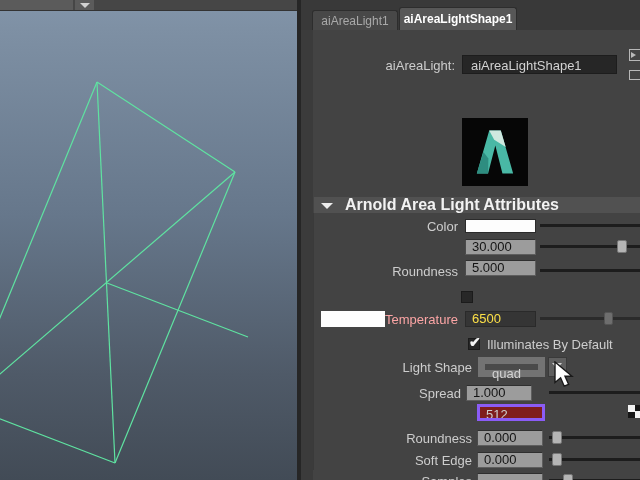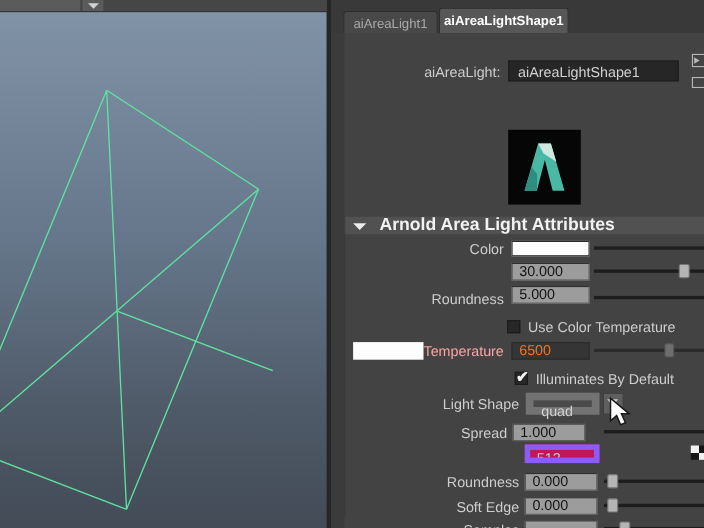--- a/index.html
+++ b/index.html
@@ -55,22 +55,22 @@
     border-right:6px solid transparent;border-top:6px solid #ececec;}
   .sec-title{left:345px;top:198px;font-size:16px;font-weight:bold;color:#f2f2f2;height:20px;line-height:14px;}
 
   .frameL{left:313px;top:213px;width:1px;height:257px;background:#3a3a3a;}
   .sep{left:313px;width:327px;height:2px;background:#393939;}
 
   .swatch{position:absolute;background:#fdfdfd;border:1px solid #2b2b2b;box-sizing:border-box;}
   .nfield{position:absolute;background:#9c9c9c;color:#141414;font-size:13px;
     box-sizing:border-box;border:1px solid #5e5e5e;border-top-color:#2f2f2f;border-left-color:#4a4a4a;
     padding-left:6px;overflow:hidden;white-space:nowrap;}
-  .nfield.dark{background:#be185d;color:#cccccc;border:5px solid #8b5cf6;}
-  .nfield.dis{background:#353535;color:#f97316;border:1px solid #2a2a2a;}
+  .nfield.dark{background:#7f1d1d;color:#cccccc;border:3px solid #8b5cf6;}
+  .nfield.dis{background:#353535;color:#fde047;border:1px solid #2a2a2a;}
   .track{position:absolute;height:3px;background:#1d1d1d;}
   .track.dis{background:#2b2b2b;}
   .handle{position:absolute;width:10px;height:13px;background:#b5b5b5;border-radius:2px;border:1px solid #777;box-sizing:border-box;}
   .handle.dis{background:#6e6e6e;border-color:#555;}
 
   .chk{position:absolute;width:12px;height:12px;background:#272727;border:1px solid #1b1b1b;box-sizing:border-box;}
   .chk .mark{position:absolute;left:0px;top:-4px;color:#f4f4f4;font-size:14px;font-weight:bold;line-height:14px;}
 
   .dd-field{left:478px;top:357px;width:67px;height:20px;background:#4a4a4a;color:#d2d2d2;
     font-size:13px;line-height:20px;padding-left:7px;box-sizing:border-box;border:7px solid #737373;}
@@ -141,21 +141,20 @@
   <div class="track" style="left:540px;top:245px;width:100px;"></div>
   <div class="handle" style="left:617px;top:240px;"></div>
 
   <div class="lbl" style="left:313px;top:264px;width:145px;">Roundness</div>
   <div class="nfield" style="left:465px;top:246px;width:71px;height:16px;line-height:14px;margin-top:14px;">5.000</div>
   <div class="track" style="left:540px;top:269px;width:100px;"></div>
 
   <div class="sep" style="top:281px;"></div>
 
   <div class="chk" style="left:461px;top:291px;"></div>
-  <div class="lbl left" style="left:480px;top:290px;width:150px;">Use Color Temperature</div>
 
   <div class="swatch" style="left:321px;top:311px;width:64px;height:16px;border:none;"></div>
   <div class="lbl dis" style="left:385px;top:312px;width:73px;">Temperature</div>
   <div class="nfield dis" style="left:465px;top:311px;width:71px;height:16px;line-height:14px;">6500</div>
   <div class="track dis" style="left:540px;top:317px;width:100px;"></div>
   <div class="handle dis" style="left:604px;top:312px;width:9px;"></div>
 
   <div class="sep" style="top:329px;"></div>
 
   <div class="chk" style="left:468px;top:338px;">

